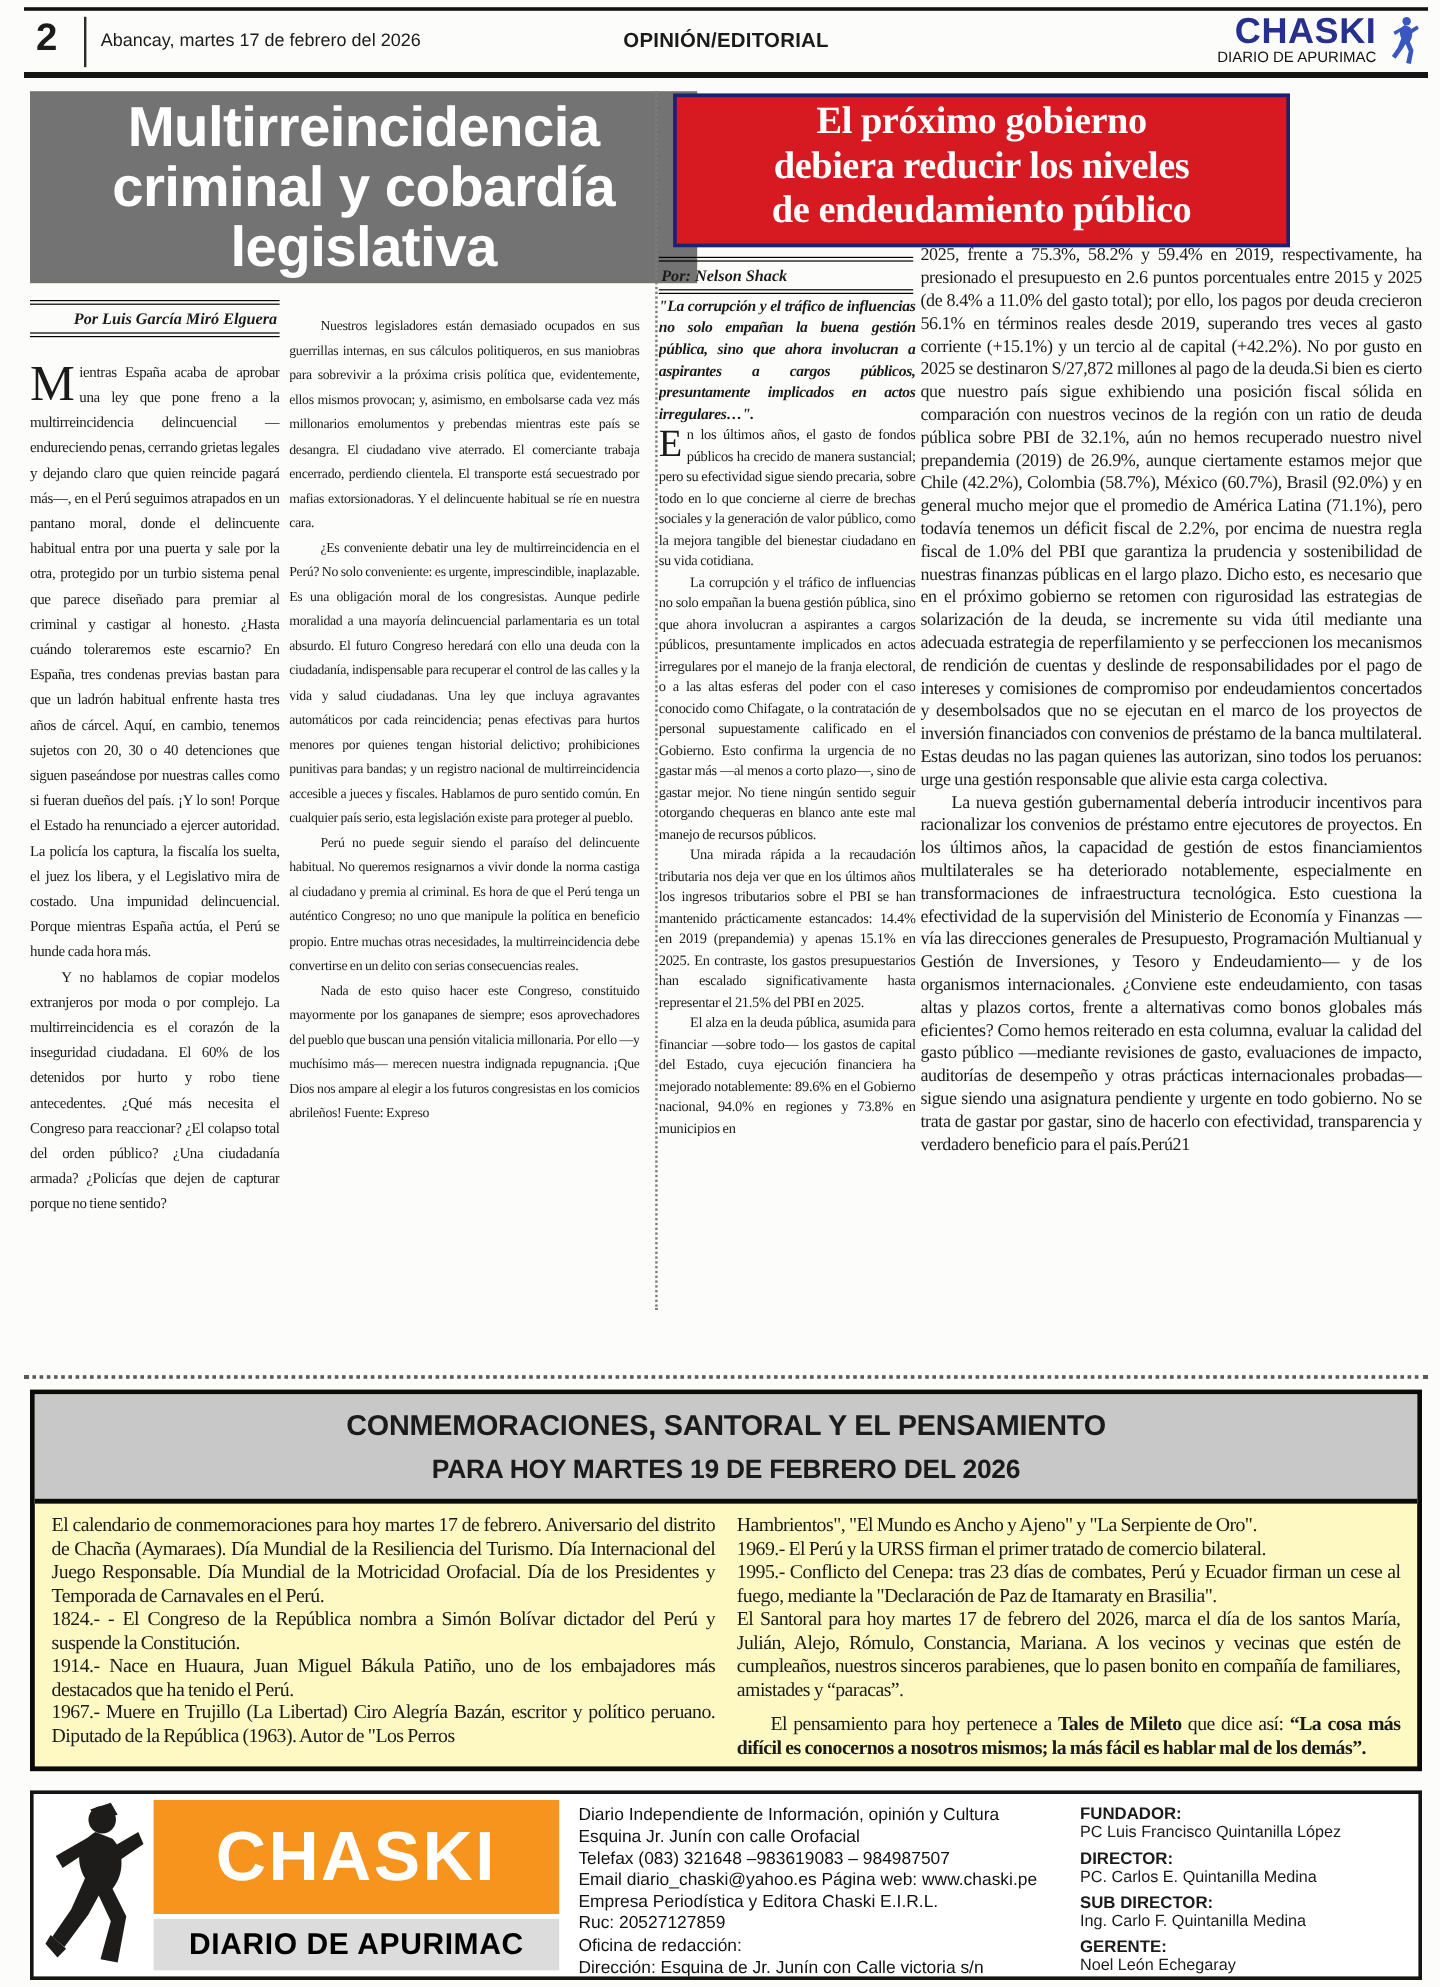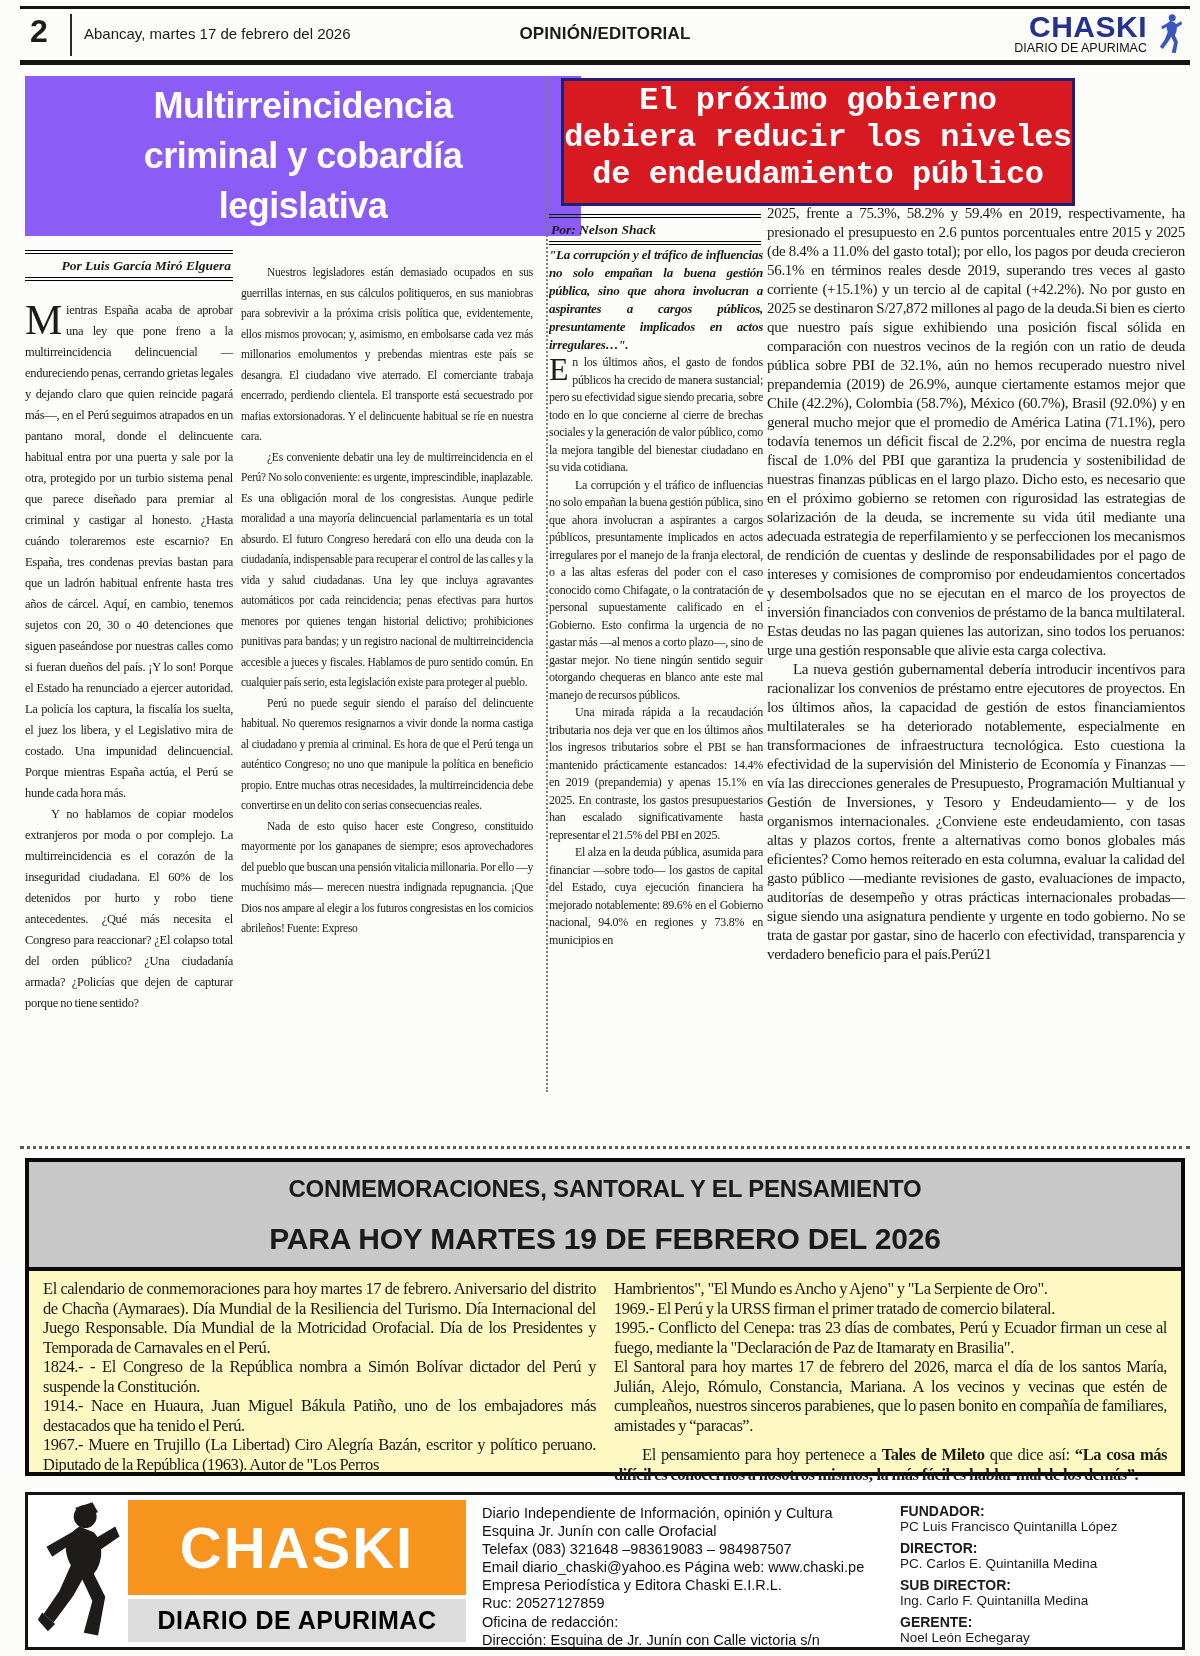--- a/index.html
+++ b/index.html
@@ -14,26 +14,26 @@
   .mast-section{position:absolute;left:0;right:0;top:12px;text-align:center;
                 font-family:"Liberation Sans",sans-serif;font-weight:700;font-size:17px;letter-spacing:.2px;}
   .mast-brand{position:absolute;right:2px;top:0;display:flex;align-items:center;gap:5px;}
   .mast-brand-name{font-family:"Liberation Sans",sans-serif;font-weight:700;font-size:30px;line-height:28px;
                    color:#26318e;letter-spacing:.5px;text-align:right;}
   .mast-brand-sub{font-family:"Liberation Sans",sans-serif;font-size:12.5px;color:#111;text-align:right;}
   .mast-glyph{width:36px;height:44px;}
   .rule-thick{position:absolute;left:20px;right:10px;top:60px;height:5px;background:#141414;}
   
   .main{position:absolute;left:25px;top:74px;width:1160px;height:1022px;}
-  .hl-blue{position:absolute;left:0;top:2px;width:556px;height:160px;background:#8b5cf6;color:#fff;
-           text-align:center;font-family:"Liberation Sans",sans-serif;font-weight:700;font-size:36px;
+  .hl-blue{position:absolute;left:0;top:2px;width:556px;height:160px;background:#737373;color:#fff;
+           text-align:center;font-family:"Liberation Sans",sans-serif;font-weight:700;font-size:47px;
            line-height:50px;padding-top:5px;box-sizing:border-box;letter-spacing:-.5px;}
   .hl-red{position:absolute;left:536px;top:4px;width:514px;height:128px;background:#d71a22;
           border:3px solid #1f1f78;box-sizing:border-box;color:#fff;text-align:center;
-          font-family:Liberation Mono, monospace;font-weight:700;font-size:32px;line-height:37px;
+          font-family:Liberation Serif, serif;font-weight:700;font-size:32px;line-height:37px;
           padding-top:1px;letter-spacing:-.4px;}
   .byline{font-style:italic;font-weight:700;font-size:13.5px;border-top:4px double #000;
           border-bottom:4px double #000;padding:4px 2px 3px;box-sizing:border-box;}
   .byline-left{position:absolute;left:0;top:176px;width:208px;text-align:right;}
   .byline-right{position:absolute;left:524px;top:140px;width:212px;}
   .col{position:absolute;overflow:hidden;text-align:justify;}
   .col p{margin:0;text-indent:26px;}
   .col p.noind{text-indent:0;}
   .col-l1{left:0;top:226px;width:208px;height:792px;font-size:12.5px;line-height:21px;
           letter-spacing:-.3px;word-spacing:-.5px;}
@@ -46,21 +46,21 @@
   .intro{font-weight:700;font-style:italic;font-size:13px;line-height:18px;}
   p.dc-m::first-letter{float:left;font-size:42px;line-height:36px;padding:2px 4px 0 0;}
   p.dc-e::first-letter{float:left;font-size:32px;line-height:28px;padding:1px 4px 0 0;}
   .vsep{position:absolute;left:521px;top:2px;height:1016px;width:0;border-left:2px dotted #7d7d7d;}
   .hsep{position:absolute;left:20px;right:10px;top:1146px;height:0;border-top:3px dotted #5a5a5a;}
   
   .conm{position:absolute;left:25px;top:1158px;width:1160px;height:318px;border:4px solid #0a0a0a;
         background:#fef9c3;box-sizing:border-box;}
   .conm-head{background:#c8c8c8;border-bottom:4px solid #0a0a0a;text-align:center;padding:13px 0 11px;}
   .conm-t1{font-family:"Liberation Sans",sans-serif;font-weight:700;font-size:24px;letter-spacing:-.2px;}
-  .conm-t2{font-family:"Liberation Sans",sans-serif;font-weight:700;font-size:30px;margin-top:19px;letter-spacing:-.2px;}
+  .conm-t2{font-family:"Liberation Sans",sans-serif;font-weight:700;font-size:22px;margin-top:9px;letter-spacing:-.2px;}
   .conm-body{display:flex;gap:18px;padding:8px 14px 0;}
   .conm-col{flex:1;font-size:16.5px;line-height:19.5px;letter-spacing:-.45px;word-spacing:-.5px;text-align:justify;}
   .conm-col p{margin:0;}
   .thought{margin-top:10px !important;text-indent:28px;}
   
   .foot{position:absolute;left:25px;top:1492px;width:1160px;height:158px;border:3px solid #141414;
         box-sizing:border-box;background:#fff;display:flex;}
   .foot-runner{width:100px;display:flex;align-items:center;justify-content:center;}
   .foot-runner svg{width:86px;height:146px;}
   .foot-brand{width:338px;display:flex;flex-direction:column;padding-top:5px;}

